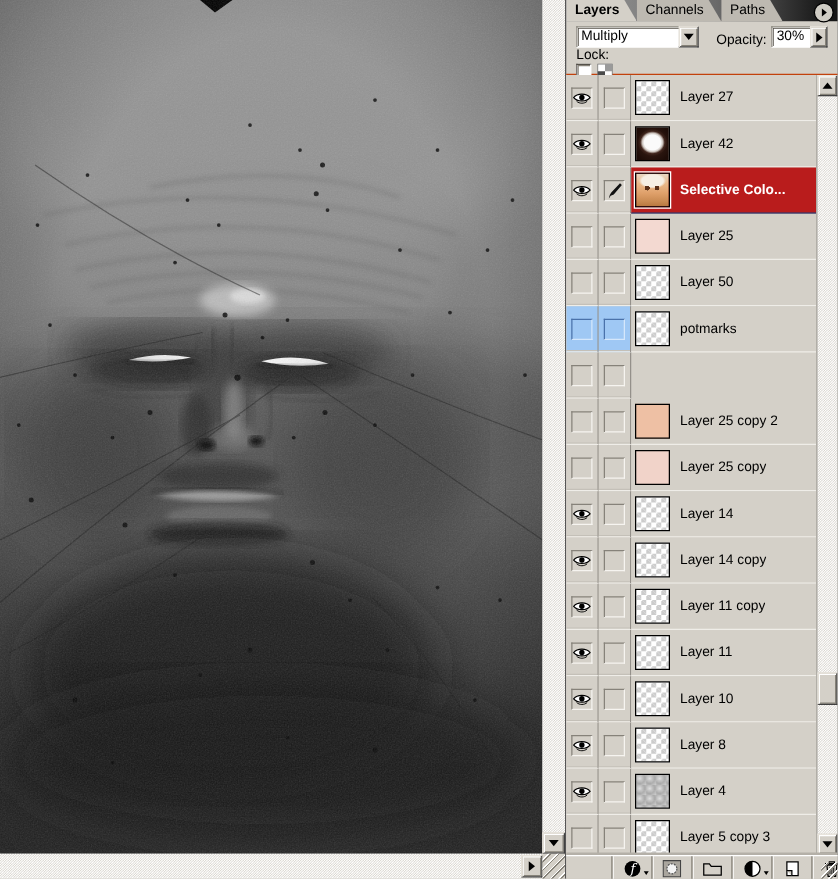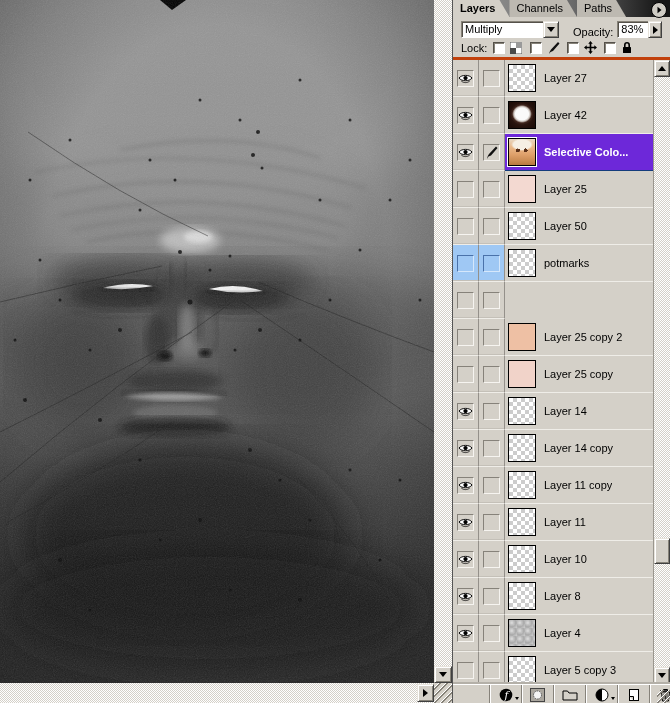--- a/index.html
+++ b/index.html
@@ -55,40 +55,40 @@
   .sunken{background:#fff;border:1px solid;border-color:#868278 #fff #fff #868278;
           box-shadow:inset 1px 1px 0 #55514a;box-sizing:border-box;}
   #blend-combo{width:98px;height:17px;display:flex;align-items:stretch;}
   #blend-value{flex:1;padding:1px 3px;overflow:hidden;white-space:nowrap;}
   #blend-arrow-btn{width:16px;margin:-1px -1px -1px 0;}
   #opacity-label{margin-left:14px;margin-right:4px;}
   #opacity-field{width:32px;height:17px;padding:1px 3px;box-sizing:border-box;}
   #opacity-popup-btn{width:14px;height:17px;margin-left:-1px;}
 
   
-  #lockrow{left:0;top:38px;width:218px;height:22px;display:flex;align-items:center;padding-left:8px;box-sizing:border-box;border-bottom:3px solid #c2410c;}
+  #lockrow{left:0;top:38px;width:218px;height:22px;display:flex;align-items:flex-start;padding-left:8px;box-sizing:border-box;border-bottom:1px solid #c2410c;flex-direction:column;}
   .lock-group{display:flex;align-items:center;margin-right:7px;}
   .checkbox{width:12px;height:12px;background:#fff;border:1px solid;border-color:#55514a #fff #fff #55514a;box-shadow:inset 1px 1px 0 #868278;box-sizing:border-box;margin-right:4px;}
   .lock-icon{display:flex;align-items:center;justify-content:center;width:14px;height:14px;}
 
   
   #layer-list{left:0;top:60px;width:200px;height:624px;overflow:hidden;background:#d4d0c8;}
   .layer-row{position:relative;width:200px;height:37px;display:flex;box-sizing:border-box;}
   .cellcol{width:26px;height:37px;box-sizing:border-box;border-right:1px solid #94908a;
            box-shadow:inset 0 -1px 0 #c4c0b8;border-bottom:1px solid #efede8;
            display:flex;align-items:center;justify-content:center;background:#d4d0c8;}
   .cellcol.hl{background:#9fc8f4;}
   .well{width:17px;height:17px;box-sizing:border-box;
         border-top:1px solid #86827a;border-left:1px solid #86827a;
         border-bottom:1px solid #f6f4f0;border-right:1px solid #f6f4f0;
         display:flex;align-items:center;justify-content:center;}
   .cellcol.hl .well{border-top-color:#4a72aa;border-left-color:#4a72aa;border-bottom-color:#d5e7fb;border-right-color:#d5e7fb;}
   .row-content{flex:1;height:37px;display:flex;align-items:center;box-sizing:border-box;
                border-bottom:1px solid #efede8;padding-left:3px;background:#d4d0c8;}
-  .layer-row.selected .row-content{background:#6d28d9;border-bottom-color:#143c7c;}
+  .layer-row.selected .row-content{background:#b91c1c;border-bottom-color:#143c7c;}
   .thumb{width:28px;height:28px;box-sizing:border-box;border:1px solid #000;flex:0 0 auto;}
   .layer-row.selected .thumb{outline:1px solid #fff;}
   .layer-name{margin-left:8px;white-space:nowrap;overflow:hidden;}
   .layer-row.selected .layer-name{color:#fff;font-weight:bold;}
 
   .thumb-checker,.thumb-gray-texture{background-color:#fff;
     background-image:
       linear-gradient(45deg,#ccc 25%,transparent 25%,transparent 75%,#ccc 75%),
       linear-gradient(45deg,#ccc 25%,transparent 25%,transparent 75%,#ccc 75%);
     background-size:8px 8px;background-position:0 0,4px 4px;}
@@ -312,21 +312,21 @@
   </div>
 
   <div id="controls" class="abs">
     <div id="blend-combo" class="sunken">
       <span id="blend-value">Multiply</span>
       <span id="blend-arrow-btn" class="btn3d">
           <span class="tri-down"></span>
         </span>
     </div>
     <span id="opacity-label">Opacity:</span>
-    <span id="opacity-field" class="sunken">83%</span>
+    <span id="opacity-field" class="sunken">30%</span>
     <span id="opacity-popup-btn" class="btn3d">
         <span class="tri-right"></span>
       </span>
   </div>
 
   <div id="lockrow" class="abs">
     <span style="margin-right:6px">Lock:</span>
     <span class="lock-group">
       <span class="checkbox"></span>
       <span class="lock-icon">

